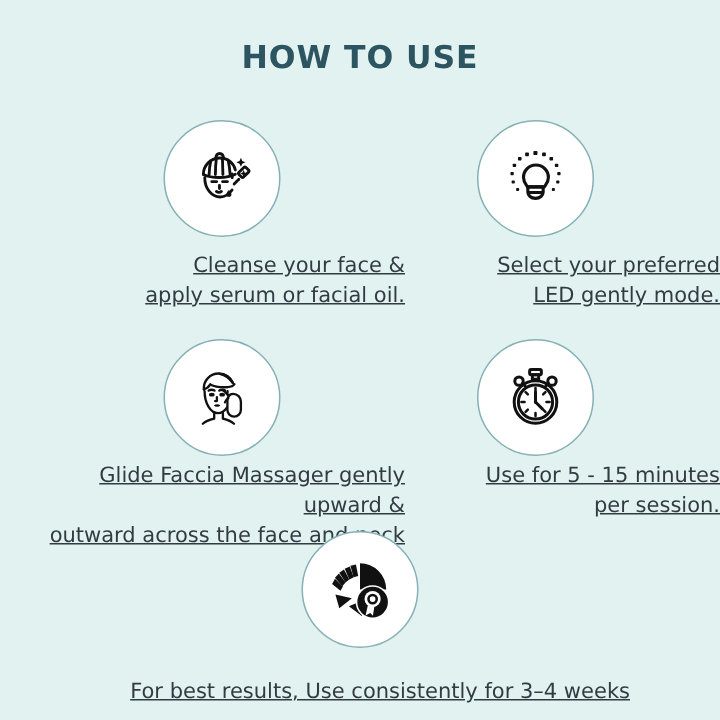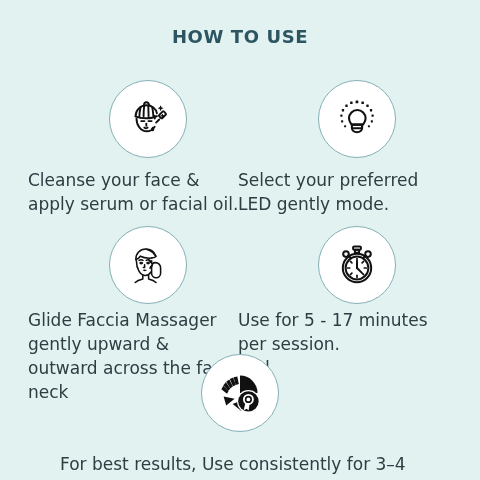--- a/index.html
+++ b/index.html
@@ -15,21 +15,21 @@
     font-family: "Liberation Sans", sans-serif;
     position: relative;
   }
 
   #page-title {
     position: absolute;
     top: 26px;
     left: 0;
     width: 480px;
     text-align: center;
-    font-size: 18px;
+    font-size: 21px;
     font-weight: 700;
     letter-spacing: 0.6px;
     color: #2d5461;
     font-family: "DejaVu Sans", sans-serif;
   }
 
   
   .badge {
     position: absolute;
     width: 78px;
@@ -39,26 +39,27 @@
     border: 1.3px solid #86b0b6;
     display: flex;
     align-items: center;
     justify-content: center;
   }
   .badge svg { display: block; }
 
   
   .caption {
     position: absolute;
-    text-align: left;
-    font-size: 17px;
+    text-align: right;
+    font-size: 14px;
     line-height: 1.42;
     color: #2f3c42;
     font-family: "DejaVu Sans", sans-serif;
     white-space: pre-line;
+    text-decoration: underline;
   }
 
   
   .col-left  { left: 109px; }
   .col-right { left: 318px; }
 
   .row1 { top: 80px; }
   .row2 { top: 226px; }
 
   .cap-col-left  { left: 28px;  width: 242px; }
@@ -219,21 +220,21 @@
         <path d="M31.6 34.6l-1.5-1.5"></path>
       </g>
 
       <path d="M25 28v-6.6"></path>
       <path d="M25 28l4.4 4.4"></path>
       <circle cx="25" cy="28" r="1.1" fill="#111" stroke="none"></circle>
     </svg>
   </span>
 </div>
 
-<div class="caption cap-col-right cap-row2">Use for 5 - 17 minutes
+<div class="caption cap-col-right cap-row2">Use for 5 - 15 minutes
 per session.</div>
 
 <div class="badge badge-bottom">
   <span>
     <svg width="50" height="50" viewBox="0 0 50 50" fill="none">
 
       <path d="M25 25 L25 7.5 A17.5 17.5 0 0 1 42.5 25 L33.6 25 A8.6 8.6 0 0 0 25 16.4 Z" fill="#111"></path>
       <path d="M25 25 L25 10.8 A14.2 14.2 0 0 1 39.2 25 Z" fill="#111"></path>
 
       <g fill="#111">

